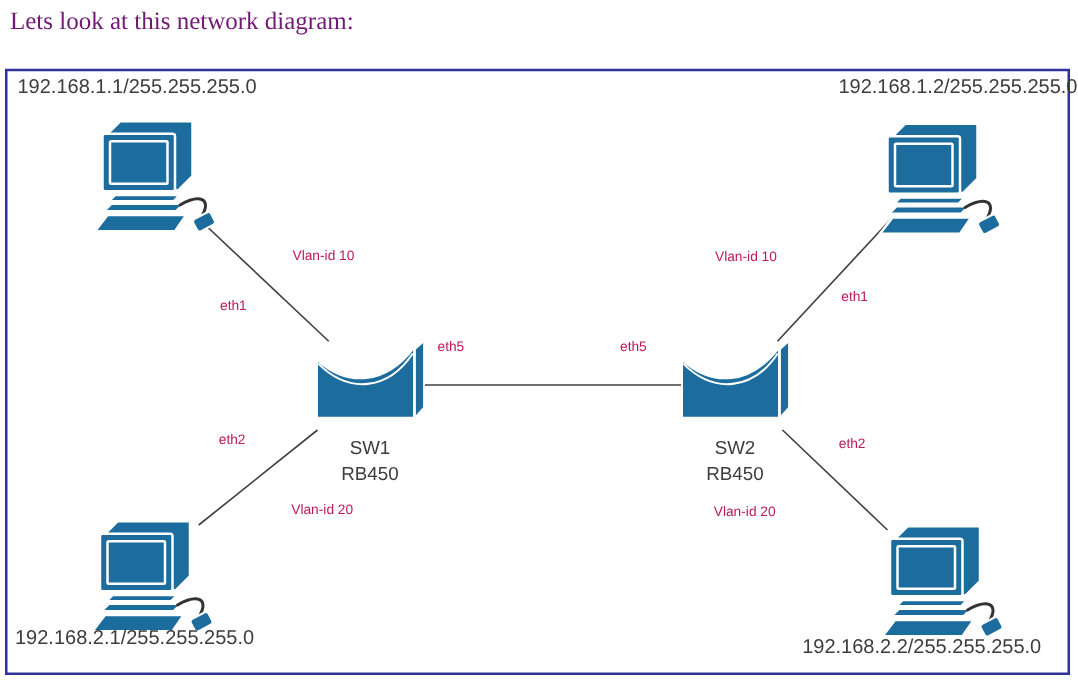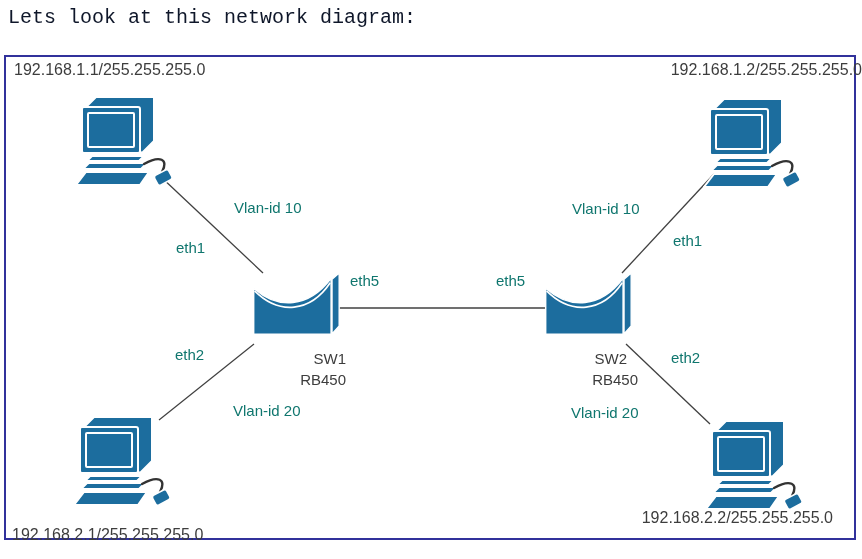--- a/index.html
+++ b/index.html
@@ -1,25 +1,25 @@
 <!DOCTYPE html>
 <html><head>
 <meta charset="utf-8">
 <style>
   html,body{margin:0;padding:0;background:#ffffff;}
   body{width:862px;height:559px;position:relative;overflow:hidden;
        font-family:"Liberation Sans",sans-serif;}
   .page-title{position:absolute;left:8px;top:6px;
-       font-family:Liberation Mono, monospace;font-size:20px;color:#0f172a;}
+       font-family:Liberation Serif, serif;font-size:20px;color:#701a75;}
   .frame{position:absolute;left:4px;top:55px;width:852px;height:485px;
        box-sizing:border-box;border:2px solid #31319B;background:#fff;}
   .layer{position:absolute;left:0;top:0;width:862px;height:559px;pointer-events:none;}
-  .lbl{position:absolute;font-size:15px;color:#0f766e;white-space:nowrap;}
+  .lbl{position:absolute;font-size:11px;color:#be185d;white-space:nowrap;}
   .ip{position:absolute;font-size:16px;color:#3D3D3D;white-space:nowrap;}
-  .sw-cap{position:absolute;width:100px;text-align:right;font-size:15px;color:#3D3D3D;}
+  .sw-cap{position:absolute;width:100px;text-align:center;font-size:15px;color:#3D3D3D;}
   .icon{position:absolute;}
   svg{display:block;}
 </style>
 </head>
 <body>
 
 <svg width="0" height="0" style="position:absolute" aria-hidden="true">
   <defs>
     <symbol id="pc" viewBox="0 0 104 96">
       <g fill="#1C6D9E" stroke="#ffffff" stroke-width="2" stroke-linejoin="round">
@@ -68,26 +68,26 @@
 
 <svg class="icon" style="left:251px;top:271px" width="90" height="74">
     <use href="#switch"></use>
   </svg>
 <svg class="icon" style="left:543px;top:271px" width="90" height="74">
     <use href="#switch"></use>
   </svg>
 
 <div class="ip" style="left:14px;top:61px">192.168.1.1/255.255.255.0</div>
 <div class="ip" style="right:0;top:61px">192.168.1.2/255.255.255.0</div>
-<div class="ip" style="left:12px;top:526px">192.168.2.1/255.255.255.0</div>
+<div class="ip" style="left:12px;top:502px">192.168.2.1/255.255.255.0</div>
 <div class="ip" style="right:29px;top:509px">192.168.2.2/255.255.255.0</div>
 
 <div class="sw-cap" style="left:246px;top:350px">SW1</div>
 <div class="sw-cap" style="left:246px;top:371px">RB450</div>
-<div class="sw-cap" style="left:527px;top:350px">SW2</div>
+<div class="sw-cap" style="left:538px;top:350px">SW2</div>
 <div class="sw-cap" style="left:538px;top:371px">RB450</div>
 
 <div class="lbl" style="left:234px;top:199px">Vlan-id 10</div>
 <div class="lbl" style="left:176px;top:239px">eth1</div>
 <div class="lbl" style="left:175px;top:346px">eth2</div>
 <div class="lbl" style="left:350px;top:272px">eth5</div>
 <div class="lbl" style="left:233px;top:402px">Vlan-id 20</div>
 <div class="lbl" style="left:572px;top:200px">Vlan-id 10</div>
 <div class="lbl" style="left:673px;top:232px">eth1</div>
 <div class="lbl" style="left:671px;top:349px">eth2</div>

